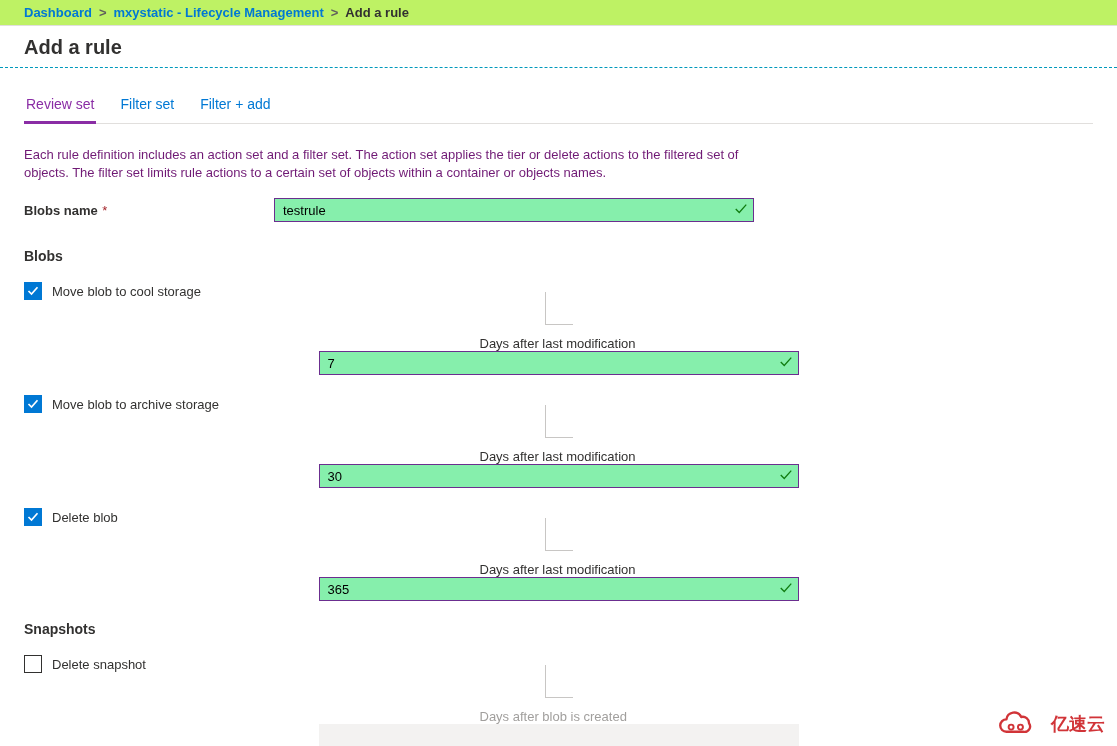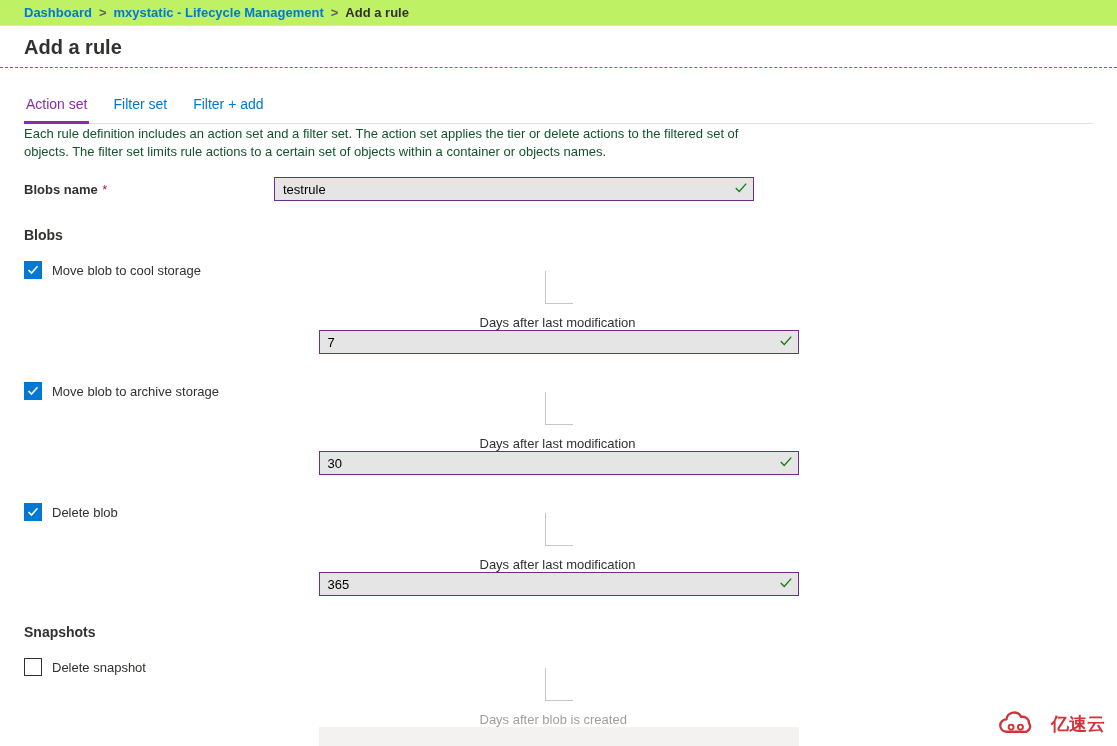--- a/index.html
+++ b/index.html
@@ -59,24 +59,24 @@
   .tab.active {
     color: #8a2da5;
     border-bottom: 3px solid #8a2da5;
     font-weight: 400;
   }
   .tabline {
     border-bottom: 1px solid #e1dfdd;
     margin-top: -1px;
   }
   .desc {
-    margin-top: 1px;
+    margin-top: 22px;
     max-width: 720px;
     line-height: 1.4;
-    color: #14532d;
+    color: #701a75;
     font-size: 13px;
   }
   .form { margin-top: 16px; }
 
   .rule-row {
     display: flex;
     align-items: center;
     margin-bottom: 26px;
   }
   .rule-label {
@@ -91,21 +91,21 @@
     width: 480px;
   }
   .field-input input {
     width: 100%;
     height: 24px;
     padding: 2px 28px 2px 8px;
     font-size: 13px;
     font-family: inherit;
     border: 1px solid #605e5c;
     outline: none;
-    background: #e5e5e5;
+    background: #86efac;
   }
   .field-input.valid input { border-color: #6b2e8f; }
   .field-input .check {
     position: absolute;
     right: 6px;
     top: 4px;
     width: 14px;
     height: 14px;
     color: #107c10;
   }
@@ -114,21 +114,21 @@
     border-color: #f3f2f1;
   }
 
   .section-head {
     font-weight: 600;
     font-size: 14px;
     margin-top: 6px;
     margin-bottom: 18px;
   }
 
-  .action-block { margin-bottom: 28px; }
+  .action-block { margin-bottom: 20px; }
   .toggle-row {
     display: flex;
     align-items: center;
     gap: 10px;
     margin-bottom: 12px;
   }
   .checkbox {
     width: 18px;
     height: 18px;
     border: 1px solid #323130;
@@ -210,21 +210,21 @@
 
 <div class="title-area">
   <div class="page-title">Add a rule</div>
 </div>
 
 <div class="dash-sep"></div>
 
 <div class="content">
 
   <div class="tabs">
-    <div class="tab active">Action set</div>
+    <div class="tab active">Review set</div>
     <div class="tab">Filter set</div>
     <div class="tab">Filter + add</div>
   </div>
   <div class="tabline"></div>
 
   <div class="desc">Each rule definition includes an action set and a filter set. The action set applies the tier or delete actions to the filtered set of objects. The filter set limits rule actions to a certain set of objects within a container or objects names.</div>
 
   <div class="form">
 
     <div class="rule-row">

